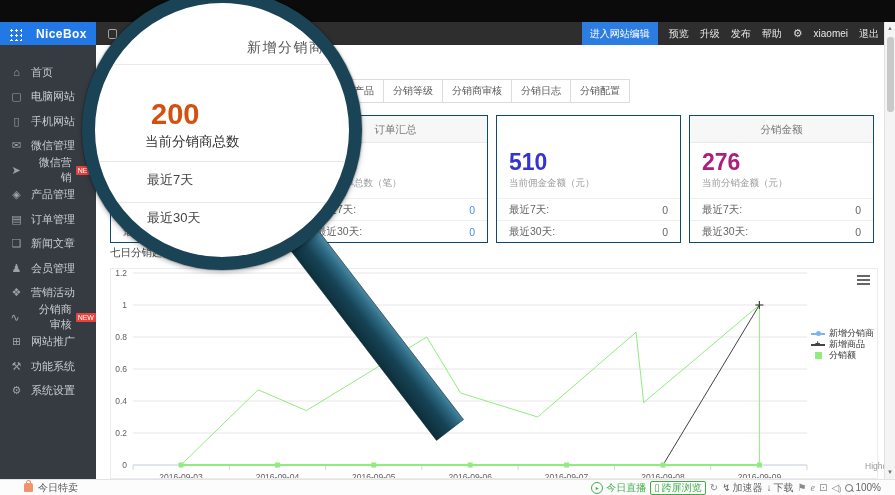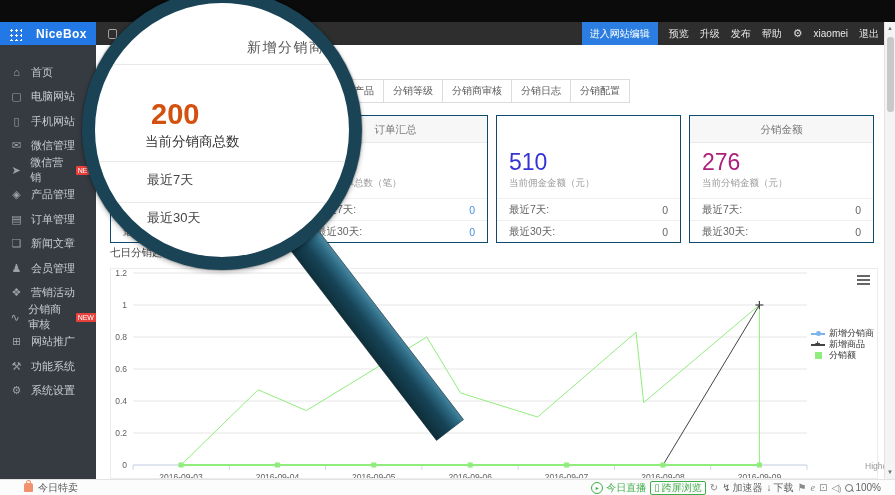--- a/index.html
+++ b/index.html
@@ -16,30 +16,30 @@
   .logo-txt{left:28px;top:5px;font-size:12px;font-weight:bold;letter-spacing:.4px;padding-left:8px;}
   .nav-ic{top:26px;color:#cfcfcf;font-size:12px;line-height:14px;}
   .nav-right{top:22px;right:16px;height:23px;display:flex;align-items:center;gap:11px;color:#e8e8e8;font-size:10px;}
   .edit-btn{background:#2b7de1;color:#fff;height:23px;line-height:23px;padding:0 8px;font-size:10px;cursor:pointer;}
   .nav-item{cursor:pointer;}
   .gear{font-size:11px;color:#ddd;}
   
   .sidebar{left:0;top:45px;width:96px;height:434px;background:#363b42;padding-top:15px;box-sizing:border-box;}
   .s-item{display:flex;align-items:center;height:24.5px;cursor:pointer;}
   .s-ic{width:13px;margin-left:10px;font-size:11px;color:#9aa0a8;text-align:center;}
-  .s-lb{margin-left:8px;font-size:11px;color:#c8ccd2;}
+  .s-lb{margin-left:8px;font-size:11px;color:#c8ccd2;text-align:right;}
   .s-badge{margin-left:4px;background:#e8413c;color:#fff;font-size:7px;line-height:9px;padding:0 2px;border-radius:1px;}
   
   .tabs{left:325px;top:79px;display:flex;}
   .tab{border:1px solid #dcdcdc;margin-left:-1px;background:#fff;padding:4px 9px;font-size:10px;color:#555;cursor:pointer;white-space:nowrap;}
   
   .card{top:115px;width:185px;height:128px;border:1px solid #0c4a6e;background:#fff;box-sizing:border-box;}
   .card-hd{position:absolute;left:0;top:0;right:0;height:26px;line-height:26px;text-align:center;
            background:#f7f7f7;border-bottom:1px solid #e9e9e9;font-size:10.5px;color:#777;}
-  .card-num{position:absolute;left:12px;top:33px;font-size:23px;font-weight:normal;}
+  .card-num{position:absolute;left:12px;top:33px;font-size:23px;font-weight:bold;}
   .card-cap{position:absolute;left:12px;top:61px;font-size:9.5px;color:#999;}
   .card-row{position:absolute;left:0;right:0;height:22px;border-top:1px solid #efefef;display:flex;
             justify-content:space-between;align-items:center;padding:0 12px;font-size:10.5px;color:#666;box-sizing:border-box;}
   .row-a{bottom:22px;} .row-b{bottom:0;}
   .v-orange{color:#d9530f;} .v-blue{color:#3434d2;} .v-mag{color:#ad1f7e;} .rv-blue{color:#4a90e2;}
   
   .chart-title{left:110px;top:246px;font-size:10.5px;color:#444;}
   .chart-box{left:110px;top:268px;width:768px;height:211px;border:1px solid #ececec;background:#fff;box-sizing:border-box;}
   .ax{font-size:8.5px;fill:#606060;}
   .legend{position:absolute;left:700px;top:59px;font-size:9px;color:#333;}

